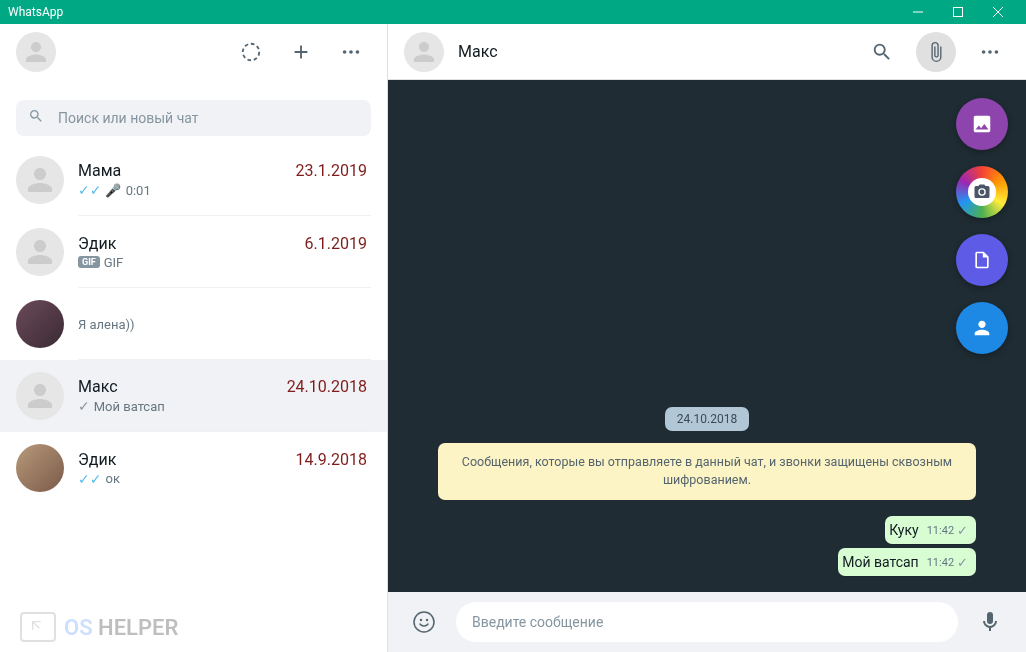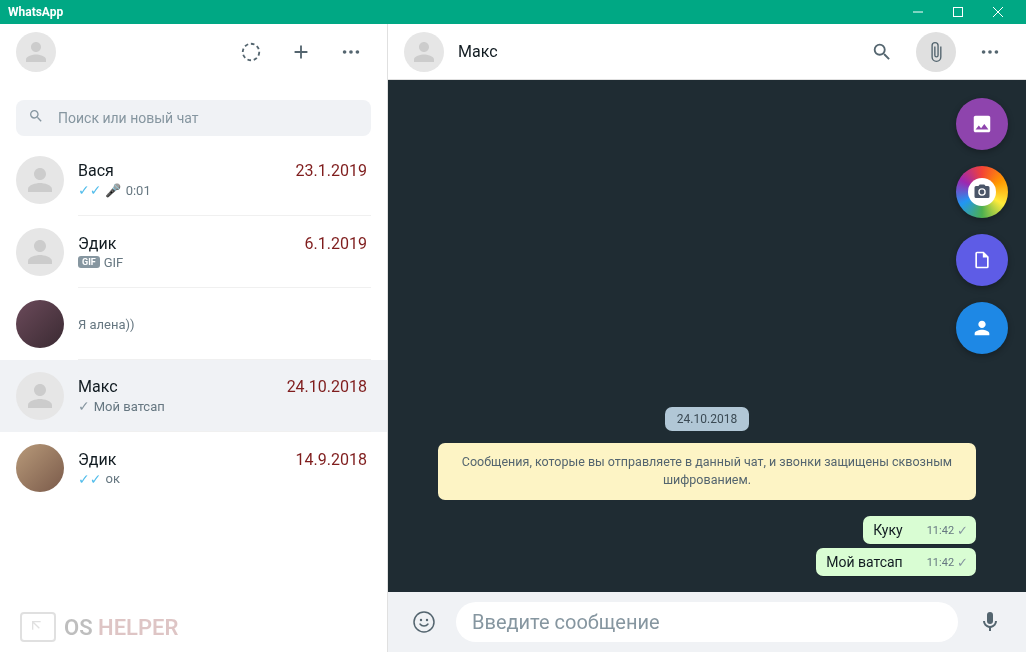--- a/index.html
+++ b/index.html
@@ -1,19 +1,19 @@
 <!DOCTYPE html>
 <html><head>
 <meta charset="utf-8">
 <style>
 * { margin: 0; padding: 0; box-sizing: border-box; font-family: -apple-system, BlinkMacSystemFont, "Segoe UI", Roboto, Helvetica, Arial, sans-serif; }
 body { width: 1026px; height: 652px; overflow: hidden; background: #fff; }
 
 .titlebar { height: 24px; background: #00a884; display: flex; align-items: center; padding: 0 8px; color: #fff; font-size: 12px; }
-.titlebar-title { flex: 1; font-weight: bold; }
+.titlebar-title { flex: 1; }
 .titlebar-btn { width: 40px; height: 24px; display: flex; align-items: center; justify-content: center; cursor: pointer; }
 
 .app { display: flex; height: 628px; }
 
 .sidebar { width: 388px; border-right: 1px solid #e0e0e0; display: flex; flex-direction: column; background: #fff; }
 .sidebar-header { height: 56px; background: #fff; display: flex; align-items: center; padding: 0 16px; gap: 10px; }
 .avatar { width: 40px; height: 40px; border-radius: 50%; background: #e6e6e6; display: flex; align-items: center; justify-content: center; flex-shrink: 0; }
 .avatar svg { width: 30px; height: 30px; fill: #ccc; }
 .hdr-spacer { flex: 1; }
 .icon-btn { width: 40px; height: 40px; display: flex; align-items: center; justify-content: center; cursor: pointer; color: #54656f; border-radius: 50%; }
@@ -46,43 +46,43 @@
 .photo-avatar.p2 { background: linear-gradient(135deg, #b89a7a, #7a5a4a); }
 
 .chat-panel { flex: 1; display: flex; flex-direction: column; background: #fff; position: relative; }
 .chat-header { height: 56px; background: #fff; display: flex; align-items: center; padding: 0 16px; gap: 14px; border-bottom: 1px solid #e0e0e0; }
 .chat-title { flex: 1; font-size: 16px; color: #111b21; }
 
 .messages { flex: 1; background: #1f2c33; position: relative; padding: 20px 50px 12px 50px; display: flex; flex-direction: column; overflow: hidden; }
 .msg-spacer { flex: 1; }
 .date-chip { align-self: center; background: #b1c7d6; color: #3b4a54; font-size: 12px; padding: 5px 12px; border-radius: 7px; margin-bottom: 12px; }
 .enc-banner { background: #fdf4c5; color: #54656f; font-size: 12.5px; padding: 10px 20px; border-radius: 7px; text-align: center; margin-bottom: 16px; line-height: 1.5; }
-.bubble { align-self: flex-end; background: #d9fdd3; border-radius: 7px; padding: 6px 8px 6px 10px; margin-bottom: 4px; display: flex; align-items: flex-end; gap: 24px; max-width: 65%; box-shadow: 0 1px 0.5px rgba(0,0,0,0.13); }
+.bubble { align-self: flex-end; background: #d9fdd3; border-radius: 7px; padding: 6px 8px 6px 4px; margin-bottom: 4px; display: flex; align-items: flex-end; gap: 8px; max-width: 65%; box-shadow: 0 1px 0.5px rgba(0,0,0,0.13); }
 .bubble-text { font-size: 14px; color: #111b21; }
 .bubble-meta { font-size: 11px; color: #667781; display: flex; align-items: center; gap: 3px; text-align: center; }
 .bubble-meta .ticks { font-size: 13px; }
 
 .fab-stack { position: absolute; right: 18px; top: 18px; display: flex; flex-direction: column; gap: 16px; }
 .fab { width: 52px; height: 52px; border-radius: 50%; display: flex; align-items: center; justify-content: center; cursor: pointer; box-shadow: 0 2px 6px rgba(0,0,0,0.3); color: #fff; }
 .fab-purple { background: #8e44ad; }
 .fab-rainbow { background: conic-gradient(#f44336, #ff9800, #ffeb3b, #4caf50, #2196f3, #9c27b0, #f44336); position: relative; }
 .fab-rainbow::after { content: ''; position: absolute; width: 28px; height: 28px; background: #fff; border-radius: 50%; }
 .fab-rainbow svg { position: relative; z-index: 1; fill: #4a5568; }
 .fab-indigo { background: #5e5ce6; }
 .fab-blue { background: #1e88e5; }
 
 .composer { height: 60px; background: #f0f2f5; display: flex; align-items: center; padding: 0 16px; gap: 12px; }
-.msg-input { flex: 1; background: #fff; border-radius: 24px; height: 40px; padding: 0 16px; border: none; outline: none; font-size: 20px; }
+.msg-input { flex: 1; background: #fff; border-radius: 24px; height: 40px; padding: 0 16px; border: none; outline: none; font-size: 14px; }
 .msg-input::placeholder { color: #8696a0; }
 
 .watermark { position: absolute; left: 20px; bottom: 10px; display: flex; align-items: center; gap: 8px; opacity: 0.25; pointer-events: none; }
 .watermark-box { width: 36px; height: 30px; border: 2px solid #888; border-radius: 4px; display: flex; align-items: center; justify-content: center; }
 .watermark-text { font-size: 22px; font-weight: 600; }
-.watermark-text .os { color: #000000; }
-.watermark-text .helper { color: #7f1d1d; }
+.watermark-text .os { color: #3b82f6; }
+.watermark-text .helper { color: #000000; }
 </style>
 </head>
 <body>
 
 <div class="titlebar">
   <span class="titlebar-title">WhatsApp</span>
   <div class="titlebar-btn">
       <svg width="10" height="10" viewBox="0 0 10 10">
         <line x1="0" y1="5" x2="10" y2="5" stroke="#fff" stroke-width="1"></line>
       </svg>
@@ -139,21 +139,21 @@
 
     <div class="chatlist">
       <div class="chat-item">
         <div class="avatar">
             <svg viewBox="0 0 24 24">
               <path d="M12 12c2.21 0 4-1.79 4-4s-1.79-4-4-4-4 1.79-4 4 1.79 4 4 4zm0 2c-2.67 0-8 1.34-8 4v2h16v-2c0-2.66-5.33-4-8-4z"></path>
             </svg>
           </div>
         <div class="chat-info">
           <div class="chat-row1">
-              <span class="chat-name">Вася</span>
+              <span class="chat-name">Мама</span>
               <span class="chat-date">23.1.2019</span>
             </div>
           <div class="chat-row2">
               <span class="ticks">✓✓</span>
               <span class="mic-icon">🎤</span>
               <span>0:01</span>
             </div>
         </div>
       </div>
       <div class="chat-item">

